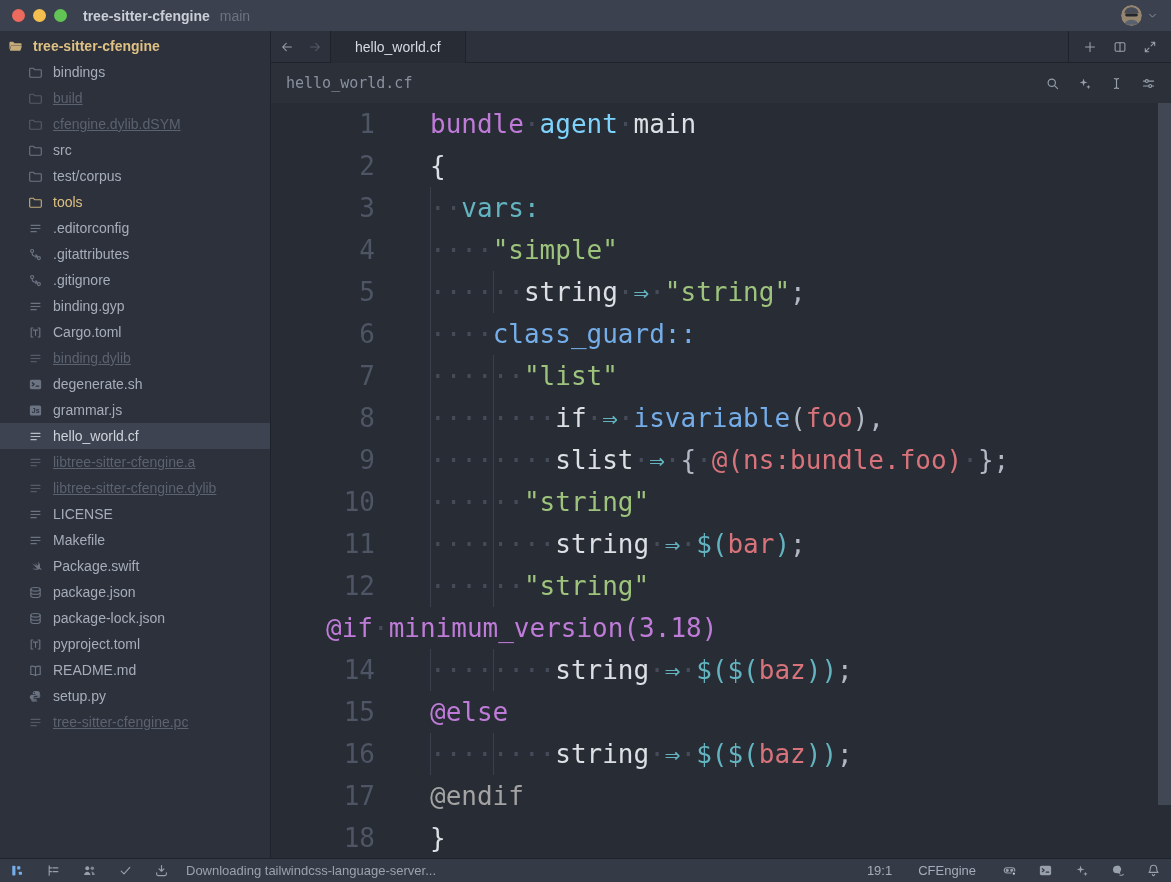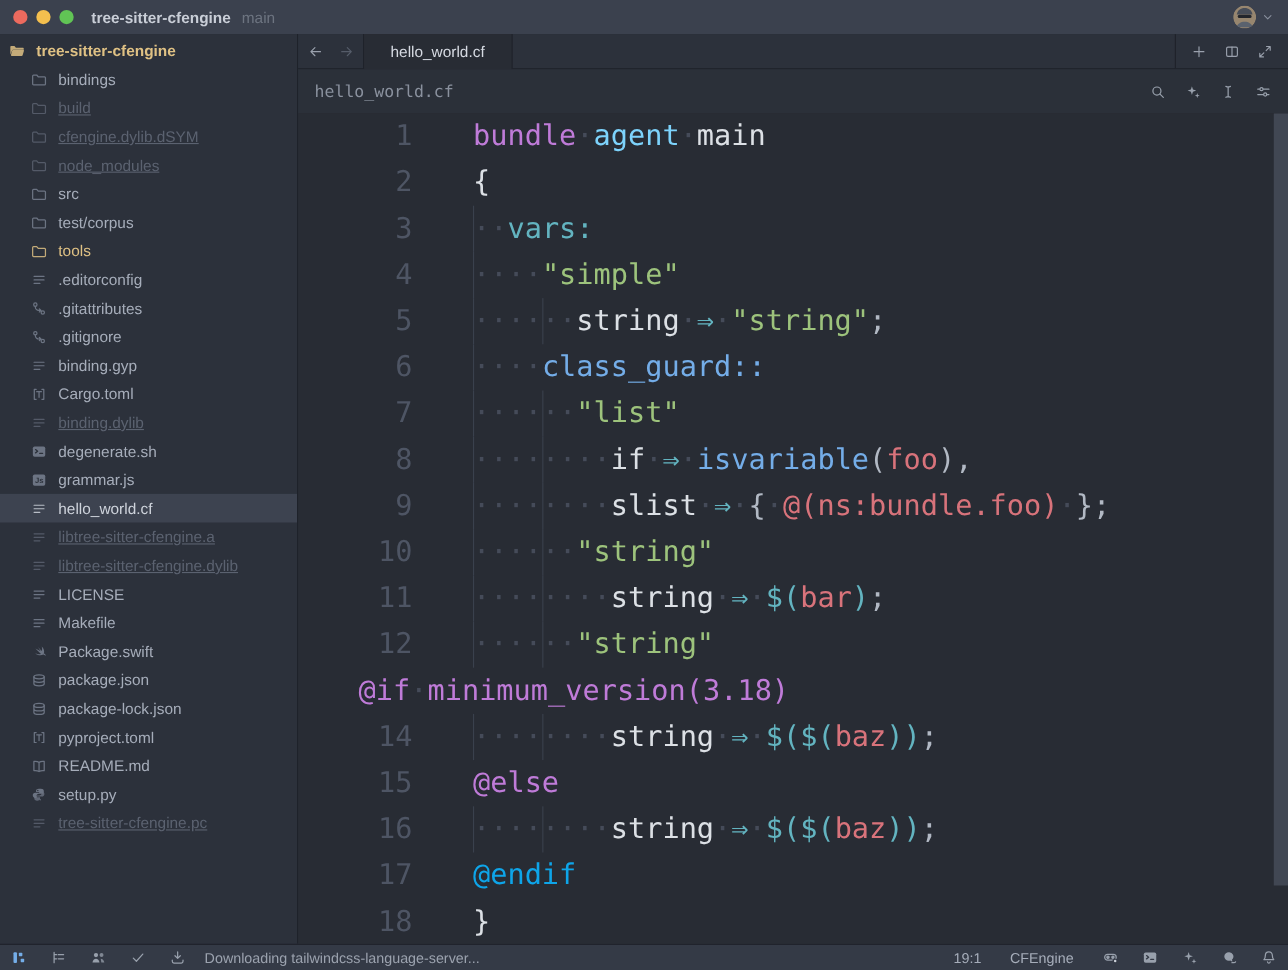--- a/index.html
+++ b/index.html
@@ -134,28 +134,20 @@
           <span>build</span>
         </div>
         <div class="srow d1 dim">
           <span class="icon">
             <svg viewBox="0 0 16 16" stroke="currentColor" fill="none" stroke-width="1.2" stroke-linecap="round" stroke-linejoin="round">
               <path d="M1.8 4.3c0-.5.4-.9.9-.9h3l1.5 1.7h6.1c.5 0 .9.4.9.9v6.1c0 .5-.4.9-.9.9H2.7c-.5 0-.9-.4-.9-.9z"></path>
             </svg>
           </span>
           <span>cfengine.dylib.dSYM</span>
         </div>
-        <div class="srow d1 dim">
-          <span class="icon">
-            <svg viewBox="0 0 16 16" stroke="currentColor" fill="none" stroke-width="1.2" stroke-linecap="round" stroke-linejoin="round">
-              <path d="M1.8 4.3c0-.5.4-.9.9-.9h3l1.5 1.7h6.1c.5 0 .9.4.9.9v6.1c0 .5-.4.9-.9.9H2.7c-.5 0-.9-.4-.9-.9z"></path>
-            </svg>
-          </span>
-          <span>node_modules</span>
-        </div>
         <div class="srow d1">
           <span class="icon">
             <svg viewBox="0 0 16 16" stroke="currentColor" fill="none" stroke-width="1.2" stroke-linecap="round" stroke-linejoin="round">
               <path d="M1.8 4.3c0-.5.4-.9.9-.9h3l1.5 1.7h6.1c.5 0 .9.4.9.9v6.1c0 .5-.4.9-.9.9H2.7c-.5 0-.9-.4-.9-.9z"></path>
             </svg>
           </span>
           <span>src</span>
         </div>
         <div class="srow d1">
           <span class="icon">
@@ -425,21 +417,21 @@
           <div class="cline"><div class="ln">7</div><div class="lc"><div class="guide" style="left: calc(0ch);"></div><div class="guide" style="left: calc(4ch);"></div><span class="d">·</span><span class="d">·</span><span class="d">·</span><span class="d">·</span><span class="d">·</span><span class="d">·</span><span style="color: rgb(157, 195, 124);">"list"</span></div></div>
           <div class="cline"><div class="ln">8</div><div class="lc"><div class="guide" style="left: calc(0ch);"></div><div class="guide" style="left: calc(4ch);"></div><span class="d">·</span><span class="d">·</span><span class="d">·</span><span class="d">·</span><span class="d">·</span><span class="d">·</span><span class="d">·</span><span class="d">·</span><span style="color: rgb(220, 224, 229);">if</span><span class="d">·</span><span style="color: rgb(99, 180, 192);">⇒</span><span class="d">·</span><span style="color: rgb(116, 173, 232);">isvariable</span><span style="color: rgb(178, 185, 196);">(</span><span style="color: rgb(216, 115, 123);">foo</span><span style="color: rgb(178, 185, 196);">),</span></div></div>
           <div class="cline"><div class="ln">9</div><div class="lc"><div class="guide" style="left: calc(0ch);"></div><div class="guide" style="left: calc(4ch);"></div><span class="d">·</span><span class="d">·</span><span class="d">·</span><span class="d">·</span><span class="d">·</span><span class="d">·</span><span class="d">·</span><span class="d">·</span><span style="color: rgb(220, 224, 229);">slist</span><span class="d">·</span><span style="color: rgb(99, 180, 192);">⇒</span><span class="d">·</span><span style="color: rgb(178, 185, 196);">{</span><span class="d">·</span><span style="color: rgb(216, 115, 123);">@(ns:bundle.foo)</span><span class="d">·</span><span style="color: rgb(178, 185, 196);">};</span></div></div>
           <div class="cline"><div class="ln">10</div><div class="lc"><div class="guide" style="left: calc(0ch);"></div><div class="guide" style="left: calc(4ch);"></div><span class="d">·</span><span class="d">·</span><span class="d">·</span><span class="d">·</span><span class="d">·</span><span class="d">·</span><span style="color: rgb(157, 195, 124);">"string"</span></div></div>
           <div class="cline"><div class="ln">11</div><div class="lc"><div class="guide" style="left: calc(0ch);"></div><div class="guide" style="left: calc(4ch);"></div><span class="d">·</span><span class="d">·</span><span class="d">·</span><span class="d">·</span><span class="d">·</span><span class="d">·</span><span class="d">·</span><span class="d">·</span><span style="color: rgb(220, 224, 229);">string</span><span class="d">·</span><span style="color: rgb(99, 180, 192);">⇒</span><span class="d">·</span><span style="color: rgb(99, 180, 192);">$(</span><span style="color: rgb(216, 115, 123);">bar</span><span style="color: rgb(99, 180, 192);">)</span><span style="color: rgb(178, 185, 196);">;</span></div></div>
           <div class="cline"><div class="ln">12</div><div class="lc"><div class="guide" style="left: calc(0ch);"></div><div class="guide" style="left: calc(4ch);"></div><span class="d">·</span><span class="d">·</span><span class="d">·</span><span class="d">·</span><span class="d">·</span><span class="d">·</span><span style="color: rgb(157, 195, 124);">"string"</span></div></div>
           <div class="cline"><div class="lc"><span style="color: rgb(191, 123, 216);">@if</span><span class="d">·</span><span style="color: rgb(191, 123, 216);">minimum_version(3.18)</span></div></div>
           <div class="cline"><div class="ln">14</div><div class="lc"><div class="guide" style="left: calc(0ch);"></div><div class="guide" style="left: calc(4ch);"></div><span class="d">·</span><span class="d">·</span><span class="d">·</span><span class="d">·</span><span class="d">·</span><span class="d">·</span><span class="d">·</span><span class="d">·</span><span style="color: rgb(220, 224, 229);">string</span><span class="d">·</span><span style="color: rgb(99, 180, 192);">⇒</span><span class="d">·</span><span style="color: rgb(99, 180, 192);">$($(</span><span style="color: rgb(216, 115, 123);">baz</span><span style="color: rgb(99, 180, 192);">))</span><span style="color: rgb(178, 185, 196);">;</span></div></div>
           <div class="cline"><div class="ln">15</div><div class="lc"><span style="color: rgb(191, 123, 216);">@else</span></div></div>
           <div class="cline"><div class="ln">16</div><div class="lc"><div class="guide" style="left: calc(0ch);"></div><div class="guide" style="left: calc(4ch);"></div><span class="d">·</span><span class="d">·</span><span class="d">·</span><span class="d">·</span><span class="d">·</span><span class="d">·</span><span class="d">·</span><span class="d">·</span><span style="color: rgb(220, 224, 229);">string</span><span class="d">·</span><span style="color: rgb(99, 180, 192);">⇒</span><span class="d">·</span><span style="color: rgb(99, 180, 192);">$($(</span><span style="color: rgb(216, 115, 123);">baz</span><span style="color: rgb(99, 180, 192);">))</span><span style="color: rgb(178, 185, 196);">;</span></div></div>
-          <div class="cline"><div class="ln">17</div><div class="lc"><span style="color: #0ea5e9;">@endif</span></div></div>
+          <div class="cline"><div class="ln">17</div><div class="lc"><span style="color: #a3a3a3;">@endif</span></div></div>
           <div class="cline"><div class="ln">18</div><div class="lc"><span style="color: rgb(220, 224, 229);">}</span></div></div>
           <div class="scrollbar">
           <div class="scroll-thumb"></div>
         </div>
         </div>
     </div>
   </div>
 
   <div class="statusbar">
     <div class="sb-group" id="sb-left">

